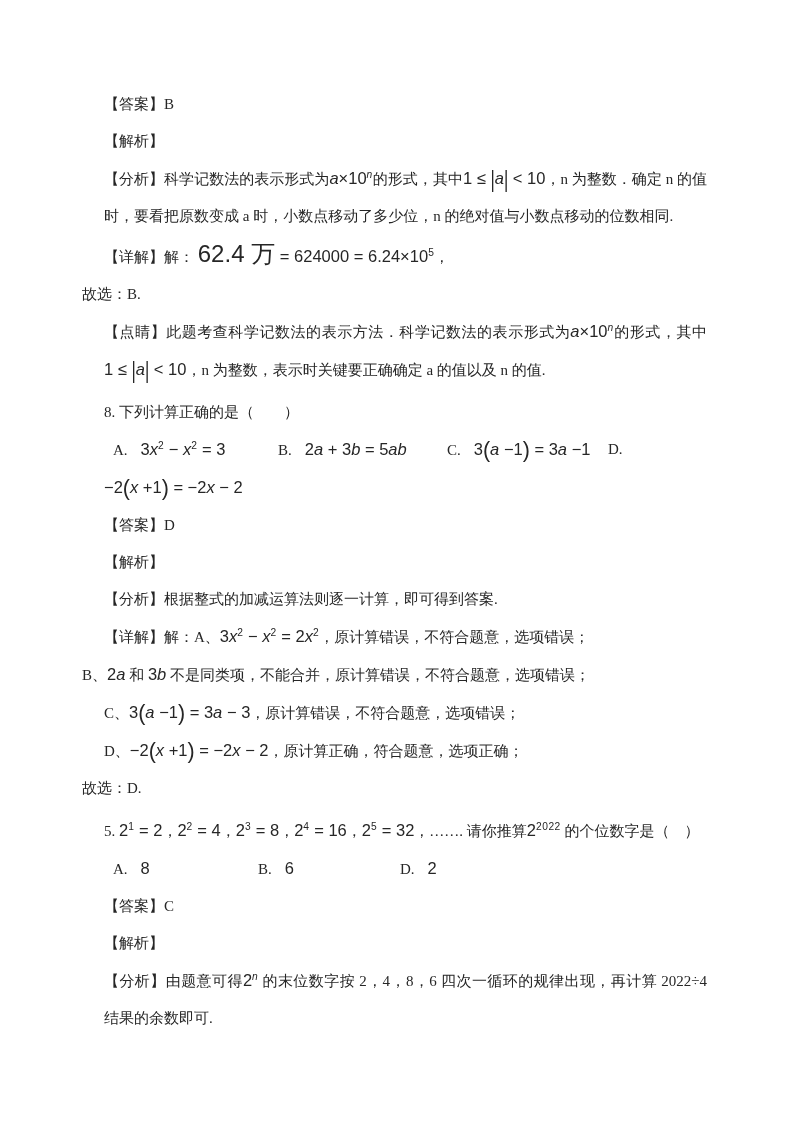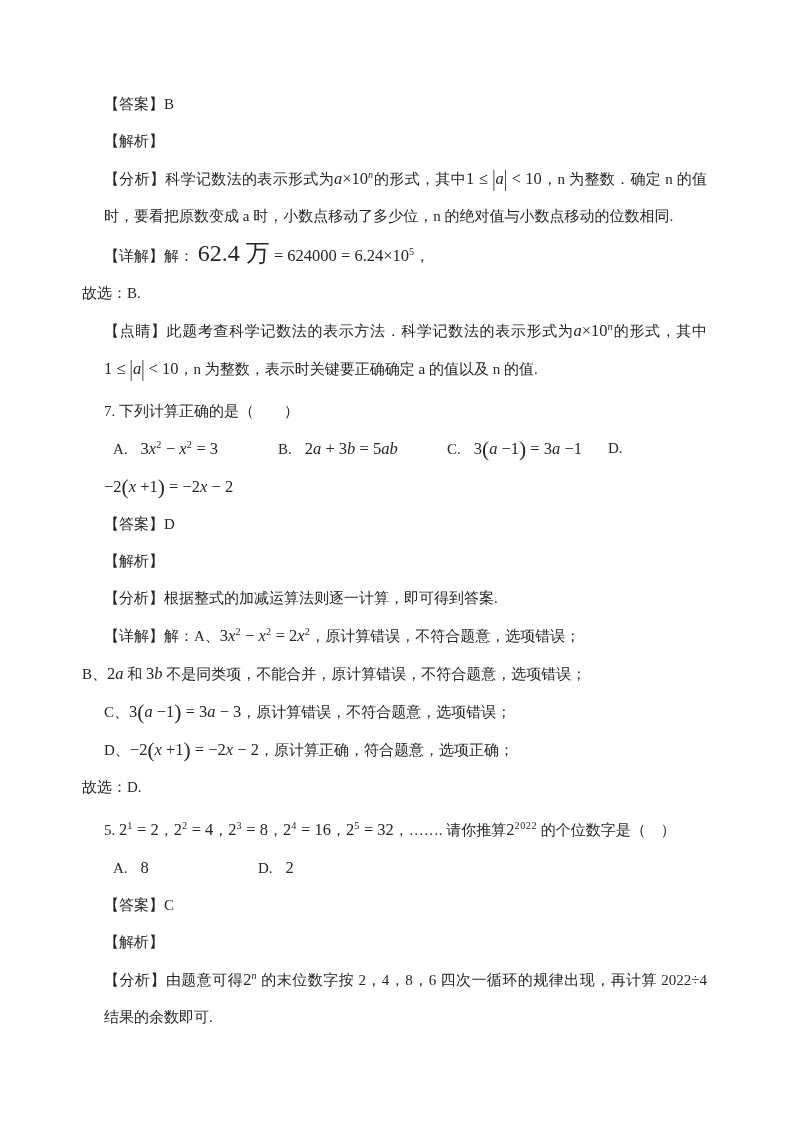--- a/index.html
+++ b/index.html
@@ -17,21 +17,21 @@
   .para {
     font-size: 15px;
     line-height: 37px;
     text-align: justify;
     min-height: 37px;
   }
   .para.outdent { margin-left: -22px; }
   .para.question { margin-top: 5px; }
   .cn { font-size: 15px; }
   .math {
-    font-family: Liberation Serif, serif;
+    font-family: Liberation Sans, sans-serif;
     font-size: 16.5px;
     white-space: pre;
   }
   .math.big { font-size: 24px; }
   .math .mi { font-style: italic; }
   .math .mn { font-style: normal; }
   .math .paren {
     font-size: 1.3em;
     line-height: 0;
     vertical-align: -0.08em;
@@ -62,38 +62,39 @@
 <body>
 
 <main class="page">
   <div id="doc">
       <div class="para"><span class="cn">【答案】B</span></div>
       <div class="para"><span class="cn">【解析】</span></div>
       <div class="para"><span class="cn">【分析】科学记数法的表示形式为</span><span class="math"><span class="mi">a</span><span class="mn">×</span><span class="mn">1</span><span class="mn">0</span><sup><span class="mi">n</span></sup></span><span class="cn">的形式，其中</span><span class="math"><span class="mn">1</span><span class="mn"> </span><span class="mn">≤</span><span class="mn"> </span><span class="bar">|</span><span class="mi">a</span><span class="bar">|</span><span class="mn"> </span><span class="mn">&lt;</span><span class="mn"> </span><span class="mn">1</span><span class="mn">0</span></span><span class="cn">，n 为整数．确定 n 的值时，要看把原数变成 a 时，小数点移动了多少位，n 的绝对值与小数点移动的位数相同.</span></div>
       <div class="para"><span class="cn">【详解】解： </span><span class="math big"><span class="mn">6</span><span class="mn">2</span><span class="mn">.</span><span class="mn">4</span><span class="mn"> </span><span class="mn">万</span></span><span class="math"><span class="mn"> </span><span class="mn">=</span><span class="mn"> </span><span class="mn">6</span><span class="mn">2</span><span class="mn">4</span><span class="mn">0</span><span class="mn">0</span><span class="mn">0</span><span class="mn"> </span><span class="mn">=</span><span class="mn"> </span><span class="mn">6</span><span class="mn">.</span><span class="mn">2</span><span class="mn">4</span><span class="mn">×</span><span class="mn">1</span><span class="mn">0</span><sup><span class="mn">5</span></sup></span><span class="cn">，</span></div>
       <div class="para outdent"><span class="cn">故选：B.</span></div>
       <div class="para"><span class="cn">【点睛】此题考查科学记数法的表示方法．科学记数法的表示形式为</span><span class="math"><span class="mi">a</span><span class="mn">×</span><span class="mn">1</span><span class="mn">0</span><sup><span class="mi">n</span></sup></span><span class="cn">的形式，其中</span><span class="math"><span class="mn">1</span><span class="mn"> </span><span class="mn">≤</span><span class="mn"> </span><span class="bar">|</span><span class="mi">a</span><span class="bar">|</span><span class="mn"> </span><span class="mn">&lt;</span><span class="mn"> </span><span class="mn">1</span><span class="mn">0</span></span><span class="cn">，n 为整数，表示时关键要正确确定 a 的值以及 n 的值.</span></div>
-      <div class="para question"><span class="cn">7. 下列计算正确的是（　　）</span></div>
+      <div class="para question"><span class="cn">8. 下列计算正确的是（　　）</span></div>
       <div class="para options-wide opts">
         <span class="opt"><span class="cn optlabel">A.</span><span class="math"><span class="mn">3</span><span class="mi">x</span><sup><span class="mn">2</span></sup><span class="mn"> </span><span class="mn">−</span><span class="mn"> </span><span class="mi">x</span><sup><span class="mn">2</span></sup><span class="mn"> </span><span class="mn">=</span><span class="mn"> </span><span class="mn">3</span></span></span>
         <span class="opt"><span class="cn optlabel">B.</span><span class="math"><span class="mn">2</span><span class="mi">a</span><span class="mn"> </span><span class="mn">+</span><span class="mn"> </span><span class="mn">3</span><span class="mi">b</span><span class="mn"> </span><span class="mn">=</span><span class="mn"> </span><span class="mn">5</span><span class="mi">a</span><span class="mi">b</span></span></span>
         <span class="opt"><span class="cn optlabel">C.</span><span class="math"><span class="mn">3</span><span class="paren">(</span><span class="mi">a</span><span class="mn"> </span><span class="mn">−</span><span class="mn">1</span><span class="paren">)</span><span class="mn"> </span><span class="mn">=</span><span class="mn"> </span><span class="mn">3</span><span class="mi">a</span><span class="mn"> </span><span class="mn">−</span><span class="mn">1</span></span></span>
         <span class="opt"><span class="cn optlabel">D.</span></span>
       </div>
       <div class="para"><span class="math"><span class="mn">−</span><span class="mn">2</span><span class="paren">(</span><span class="mi">x</span><span class="mn"> </span><span class="mn">+</span><span class="mn">1</span><span class="paren">)</span><span class="mn"> </span><span class="mn">=</span><span class="mn"> </span><span class="mn">−</span><span class="mn">2</span><span class="mi">x</span><span class="mn"> </span><span class="mn">−</span><span class="mn"> </span><span class="mn">2</span></span></div>
       <div class="para"><span class="cn">【答案】D</span></div>
       <div class="para"><span class="cn">【解析】</span></div>
       <div class="para"><span class="cn">【分析】根据整式的加减运算法则逐一计算，即可得到答案.</span></div>
       <div class="para"><span class="cn">【详解】解：A、</span><span class="math"><span class="mn">3</span><span class="mi">x</span><sup><span class="mn">2</span></sup><span class="mn"> </span><span class="mn">−</span><span class="mn"> </span><span class="mi">x</span><sup><span class="mn">2</span></sup><span class="mn"> </span><span class="mn">=</span><span class="mn"> </span><span class="mn">2</span><span class="mi">x</span><sup><span class="mn">2</span></sup></span><span class="cn">，原计算错误，不符合题意，选项错误；</span></div>
       <div class="para outdent"><span class="cn">B、</span><span class="math"><span class="mn">2</span><span class="mi">a</span></span><span class="cn"> 和 </span><span class="math"><span class="mn">3</span><span class="mi">b</span></span><span class="cn"> 不是同类项，不能合并，原计算错误，不符合题意，选项错误；</span></div>
       <div class="para"><span class="cn">C、</span><span class="math"><span class="mn">3</span><span class="paren">(</span><span class="mi">a</span><span class="mn"> </span><span class="mn">−</span><span class="mn">1</span><span class="paren">)</span><span class="mn"> </span><span class="mn">=</span><span class="mn"> </span><span class="mn">3</span><span class="mi">a</span><span class="mn"> </span><span class="mn">−</span><span class="mn"> </span><span class="mn">3</span></span><span class="cn">，原计算错误，不符合题意，选项错误；</span></div>
       <div class="para"><span class="cn">D、</span><span class="math"><span class="mn">−</span><span class="mn">2</span><span class="paren">(</span><span class="mi">x</span><span class="mn"> </span><span class="mn">+</span><span class="mn">1</span><span class="paren">)</span><span class="mn"> </span><span class="mn">=</span><span class="mn"> </span><span class="mn">−</span><span class="mn">2</span><span class="mi">x</span><span class="mn"> </span><span class="mn">−</span><span class="mn"> </span><span class="mn">2</span></span><span class="cn">，原计算正确，符合题意，选项正确；</span></div>
       <div class="para outdent"><span class="cn">故选：D.</span></div>
       <div class="para question"><span class="cn">5. </span><span class="math"><span class="mn">2</span><sup><span class="mn">1</span></sup><span class="mn"> </span><span class="mn">=</span><span class="mn"> </span><span class="mn">2</span></span><span class="cn">，</span><span class="math"><span class="mn">2</span><sup><span class="mn">2</span></sup><span class="mn"> </span><span class="mn">=</span><span class="mn"> </span><span class="mn">4</span></span><span class="cn">，</span><span class="math"><span class="mn">2</span><sup><span class="mn">3</span></sup><span class="mn"> </span><span class="mn">=</span><span class="mn"> </span><span class="mn">8</span></span><span class="cn">，</span><span class="math"><span class="mn">2</span><sup><span class="mn">4</span></sup><span class="mn"> </span><span class="mn">=</span><span class="mn"> </span><span class="mn">1</span><span class="mn">6</span></span><span class="cn">，</span><span class="math"><span class="mn">2</span><sup><span class="mn">5</span></sup><span class="mn"> </span><span class="mn">=</span><span class="mn"> </span><span class="mn">3</span><span class="mn">2</span></span><span class="cn">，……. 请你推算</span><span class="math"><span class="mn">2</span><sup><span class="mn">2</span><span class="mn">0</span><span class="mn">2</span><span class="mn">2</span></sup></span><span class="cn"> 的个位数字是（　）</span></div>
       <div class="para options opts">
         <span class="opt"><span class="cn optlabel">A.</span><span class="math"><span class="mn">8</span></span></span>
+        <span class="opt"><span class="cn optlabel">B.</span><span class="math"><span class="mn">6</span></span></span>
         <span class="opt"><span class="cn optlabel">D.</span><span class="math"><span class="mn">2</span></span></span>
       </div>
       <div class="para"><span class="cn">【答案】C</span></div>
       <div class="para"><span class="cn">【解析】</span></div>
       <div class="para"><span class="cn">【分析】由题意可得</span><span class="math"><span class="mn">2</span><sup><span class="mi">n</span></sup></span><span class="cn"> 的末位数字按 2，4，8，6 四次一循环的规律出现，再计算 2022÷4 结果的余数即可.</span></div>
     </div>
 </main>
 
 </body></html>

